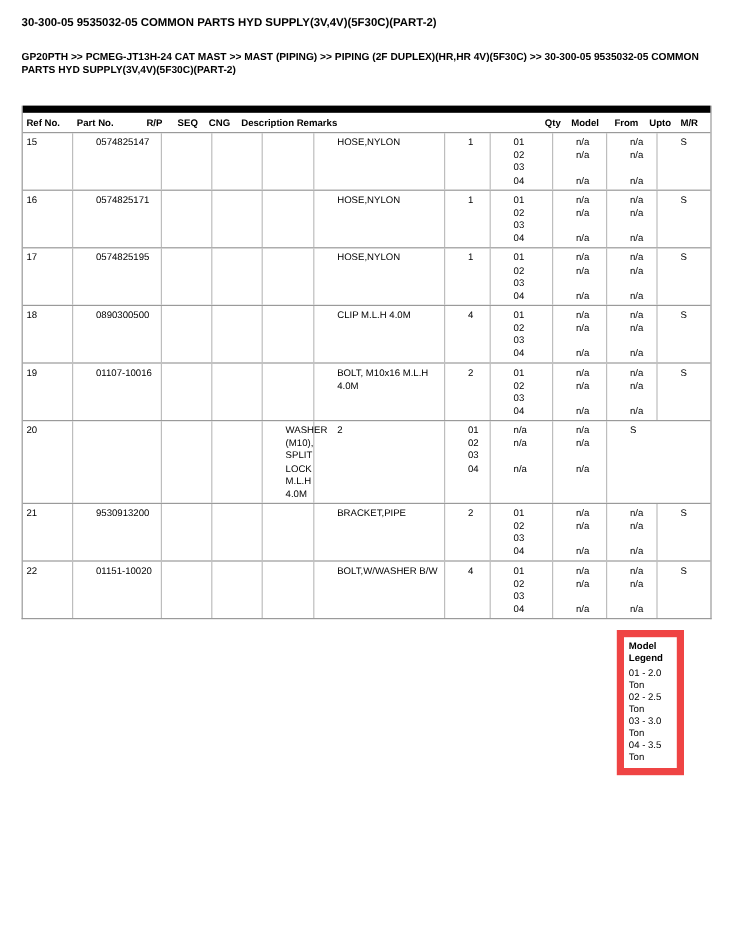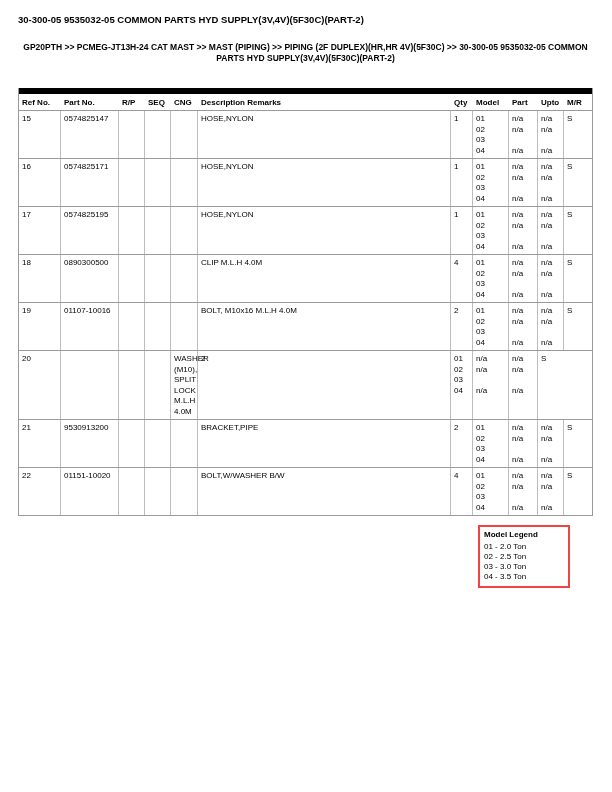--- a/index.html
+++ b/index.html
@@ -15,21 +15,20 @@
   .title {
     font-size: 9.5px;
     font-weight: bold;
   }
   .breadcrumb {
     margin-top: 17px;
     font-size: 8.5px;
     font-weight: bold;
     line-height: 11px;
     width: 575px;
-    text-align: center;
   }
 
   .table-wrap {
     margin-top: 24px;
     border-left: 1px solid #9a9a9a;
     border-right: 1px solid #9a9a9a;
     border-bottom: 1px solid #9a9a9a;
   }
   .black-bar { height: 6px; background: #000; }
 
@@ -37,36 +36,36 @@
     display: grid;
     grid-template-columns: 42px 58px 26px 26px 27px 1fr 22px 36px 29px 26px 28px;
   }
   .thead { border-bottom: 1px solid #9a9a9a; }
   .thead .c {
     font-size: 8px;
     font-weight: bold;
     padding: 4px 2px 3px 3px;
     line-height: 9px;
   }
-  .trow { border-bottom: 1px solid #9a9a9a; min-height: 47px; }
+  .trow { border-bottom: 1px solid #9a9a9a; min-height: 47px; gap: 16px; }
   .trow:last-child { border-bottom: none; }
   .trow .c {
     font-size: 8px;
     padding: 3px 2px 2px 3px;
     line-height: 10.5px;
     border-right: 1px solid #bdbdbd;
   }
   .trow .c:last-child { border-right: none; }
   .c.desc { white-space: pre-line; }
   .stack > div { height: 10.5px; line-height: 10.5px; font-size: 8px; }
 
   .legend {
-    width: 92px;
+    width: 56px;
     margin: 9px 23px 0 auto;
-    border: 2px solid #ef4444;
+    border: 6px solid #ef4444;
     padding: 3px 4px 4px 4px;
     font-size: 8px;
     line-height: 10px;
   }
   .legend-title { font-weight: bold; margin-bottom: 2px; }
 </style>
 </head>
 <body>
 
 <div class="page">
@@ -80,21 +79,21 @@
 
     <div class="thead grid-row">
       <div class="c">Ref No.</div>
       <div class="c">Part No.</div>
       <div class="c">R/P</div>
       <div class="c">SEQ</div>
       <div class="c">CNG</div>
       <div class="c">Description Remarks</div>
       <div class="c">Qty</div>
       <div class="c">Model</div>
-      <div class="c">Part</div>
+      <div class="c">From</div>
       <div class="c">Upto</div>
       <div class="c">M/R</div>
     </div>
 
     <div>
   <div class="trow grid-row">
     <div class="c">15</div>
     <div class="c">0574825147</div>
     <div class="c"></div>
     <div class="c"></div>

